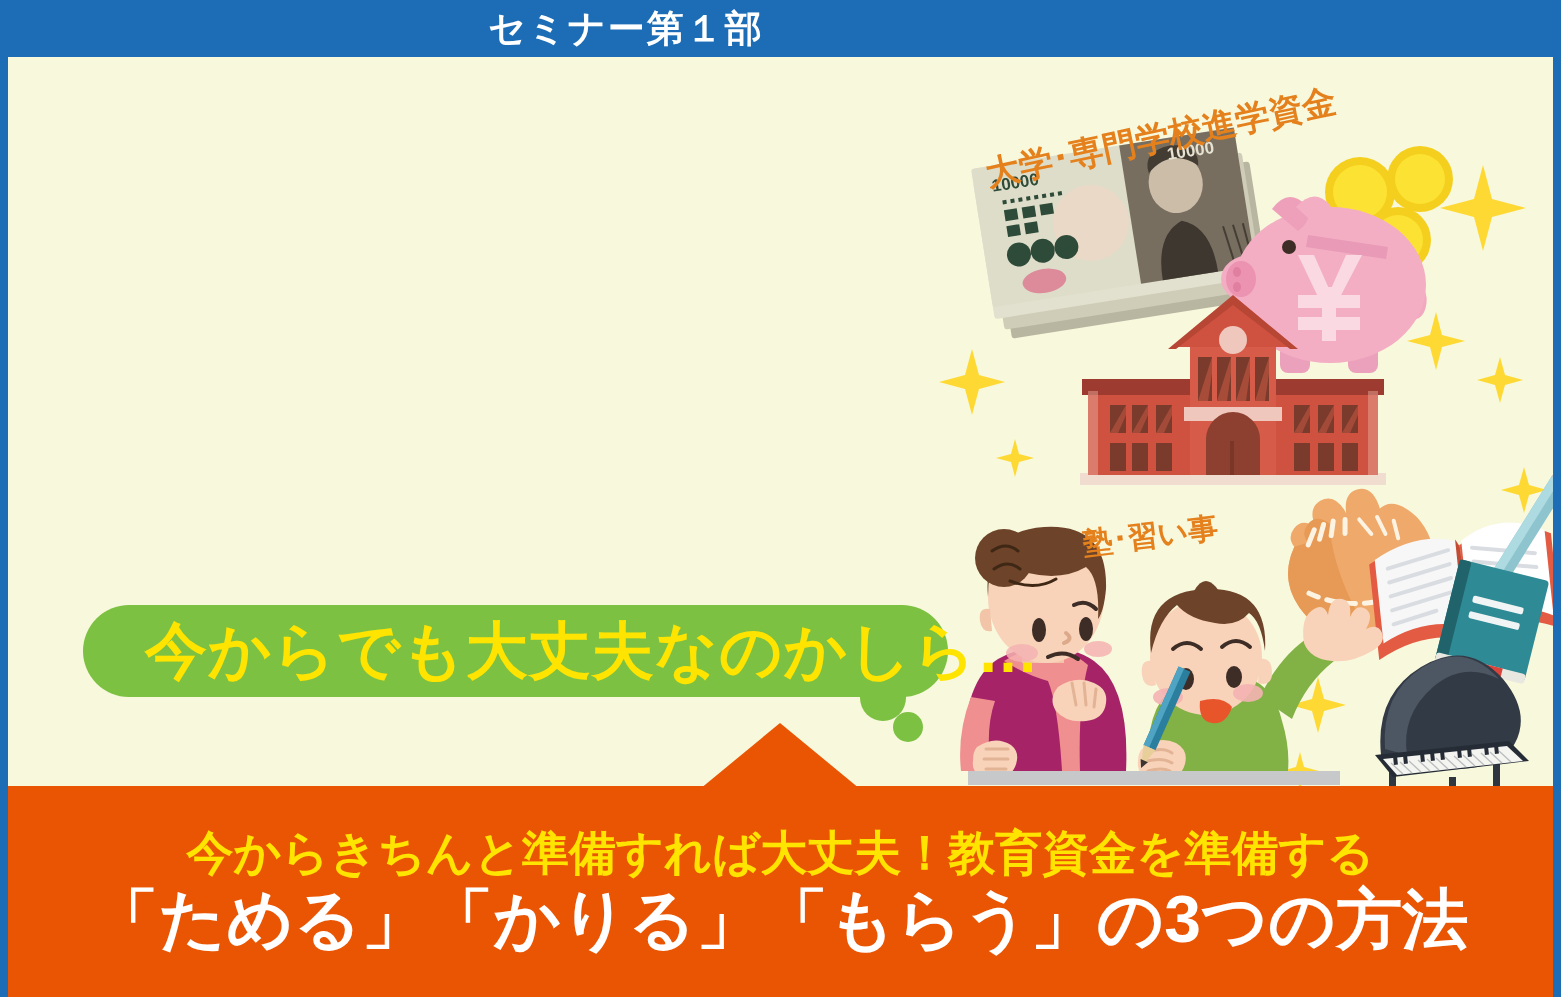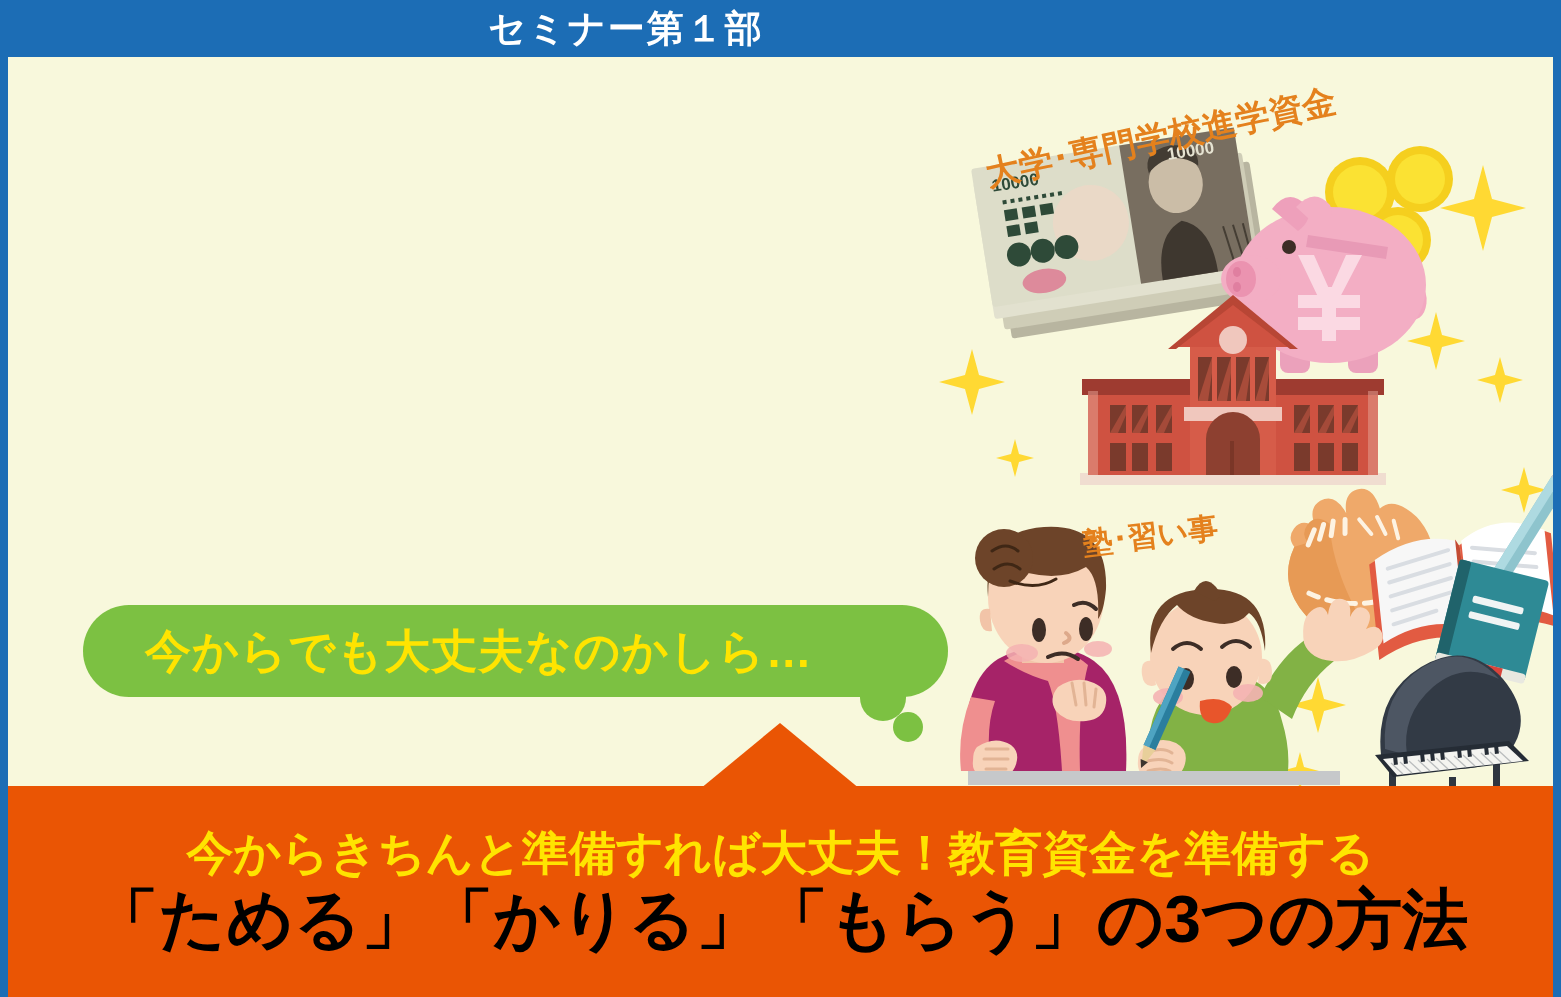--- a/index.html
+++ b/index.html
@@ -80,21 +80,21 @@
     width: 865px;
     height: 92px;
     background: #7cc142;
     border-radius: 46px;
     display: flex;
     align-items: center;
     z-index: 30;
   }
   .bubble-text {
     color: #ffe400;
-    font-size: 46px;
+    font-size: 62px;
     font-weight: bold;
     letter-spacing: 1px;
     padding-left: 62px;
     white-space: nowrap;
     line-height: 1;
   }
   .bubble-tail {
     position: absolute;
     left: 852px;
     top: 618px;
@@ -173,21 +173,21 @@
   }
   .band-line-1 {
     color: #ffe400;
     font-size: 47px;
     font-weight: bold;
     letter-spacing: 0px;
     white-space: nowrap;
     line-height: 1.1;
   }
   .band-line-2 {
-    color: #000000;
+    color: #ffffff;
     font-size: 66px;
     font-weight: bold;
     letter-spacing: 0px;
     white-space: nowrap;
     line-height: 1.1;
   }
 
   
   .desk {
     position: absolute;

